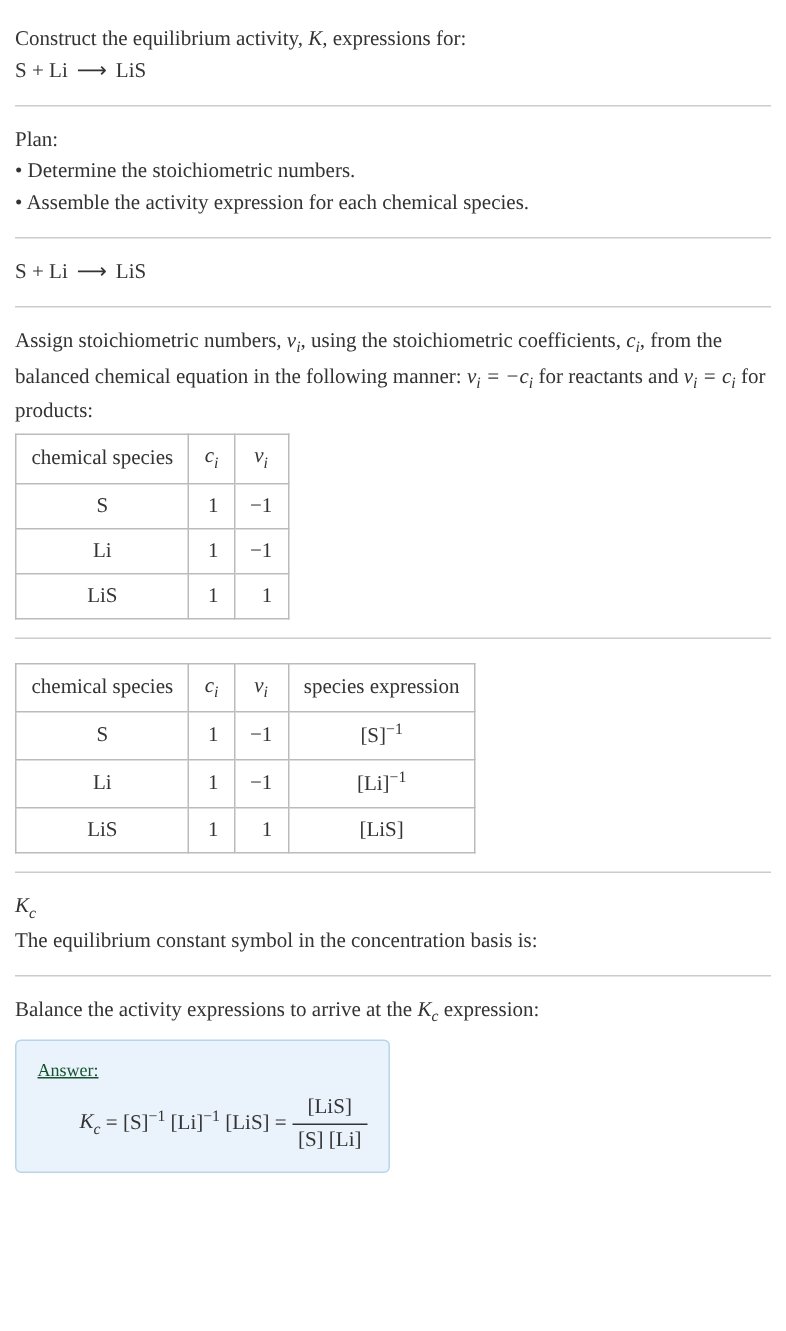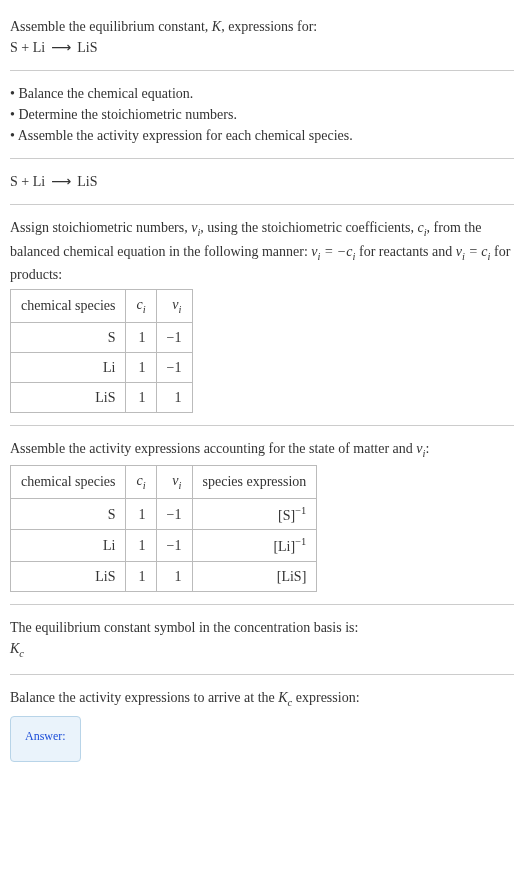--- a/index.html
+++ b/index.html
@@ -25,37 +25,38 @@
       margin: 4px 0;
     }
     table {
       border-collapse: collapse;
       margin-top: 4px;
     }
     td, th {
       border: 1px solid #bbb;
       padding: 4px 10px;
       font-weight: normal;
-      text-align: right;
+      text-align: center;
     }
     td.num {
       text-align: right;
     }
     .answer-box {
       display: inline-block;
       background: #eaf3fb;
       border: 1px solid #b8d4e8;
       border-radius: 4px;
       padding: 10px 14px;
       margin-top: 6px;
     }
     .answer-label {
       font-size: 12px;
-      color: #1d4ed8;
+      color: #14532d;
       margin-bottom: 6px;
+      text-decoration: underline;
     }
     .eq {
       font-style: italic;
     }
     .sub {
       vertical-align: sub;
       font-size: 0.75em;
     }
     .sup {
       vertical-align: super;
@@ -79,31 +80,31 @@
     .indent {
       display: block;
       padding-left: 28px;
     }
   </style>
 </head>
 <body>
 
 <div class="section">
   <div>
-    <span>Assemble the equilibrium constant, </span><span class="eq">K</span><span>, expressions for:</span>
+    <span>Construct the equilibrium activity, </span><span class="eq">K</span><span>, expressions for:</span>
   </div>
   <div>
     <span>S</span><span> + </span><span>Li</span><span class="arrow">⟶</span><span>LiS</span>
   </div>
 </div>
 
 <hr class="divider">
 
 <div class="section">
-  <div>• Balance the chemical equation.</div>
+  <div>Plan:</div>
   <div>• Determine the stoichiometric numbers.</div>
   <div>• Assemble the activity expression for each chemical species.</div>
 </div>
 
 <hr class="divider">
 
 <div class="section">
   <div>
     <span>S</span><span> + </span><span>Li</span><span class="arrow">⟶</span><span>LiS</span>
   </div>
@@ -137,23 +138,20 @@
       <td class="num">1</td>
       <td class="num">1</td>
     </tr>
   </tbody>
     </table>
 </div>
 
 <hr class="divider">
 
 <div class="section">
-  <div>
-    <span>Assemble the activity expressions accounting for the state of matter and </span><span class="eq"><span>ν</span><span class="sub">i</span></span><span>:</span>
-  </div>
   <table>
     <tbody>
         <tr>
       <th>chemical species</th>
       <th><span class="eq"><span>c</span><span class="sub">i</span></span></th>
       <th><span class="eq"><span>ν</span><span class="sub">i</span></span></th>
       <th>species expression</th>
     </tr>
     <tr>
       <td>S</td>
@@ -173,28 +171,33 @@
       <td class="num">1</td>
       <td><span>[LiS]</span></td>
     </tr>
   </tbody>
     </table>
 </div>
 
 <hr class="divider">
 
 <div class="section">
+  <div>
+    <span class="eq"><span>K</span><span class="sub">c</span></span>
+  </div>
   <div>The equilibrium constant symbol in the concentration basis is:</div>
-  <div>
-    <span class="eq"><span>K</span><span class="sub">c</span></span>
-  </div>
 </div>
 
 <hr class="divider">
 
 <div class="section">
   <div>
     <span>Balance the activity expressions to arrive at the </span><span class="eq"><span>K</span><span class="sub">c</span></span><span> expression:</span>
   </div>
   <div class="answer-box">
     <div class="answer-label">Answer:</div>
+    <span class="indent">
+      <span class="eq"><span>K</span><span class="sub">c</span></span><span> = </span><span>[S]</span><span class="sup">−1</span>
+      <span>[Li]</span><span class="sup">−1</span>
+      <span>[LiS]</span><span> = </span><span class="frac"><span class="num">[LiS]</span><span class="den">[S] [Li]</span></span>
+    </span>
   </div>
 </div>
 
 </body></html>

